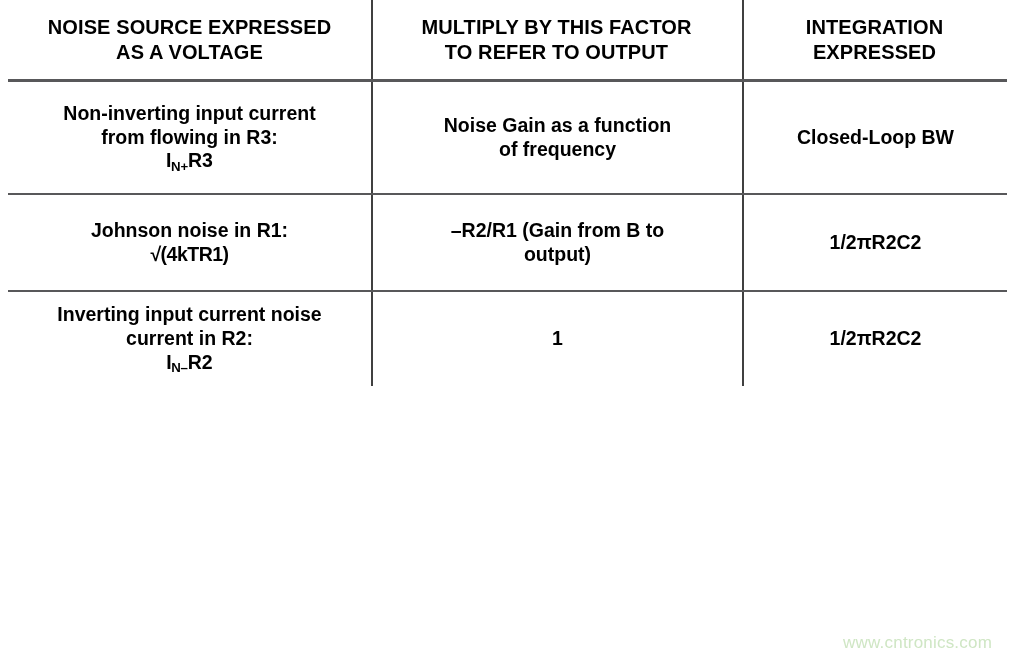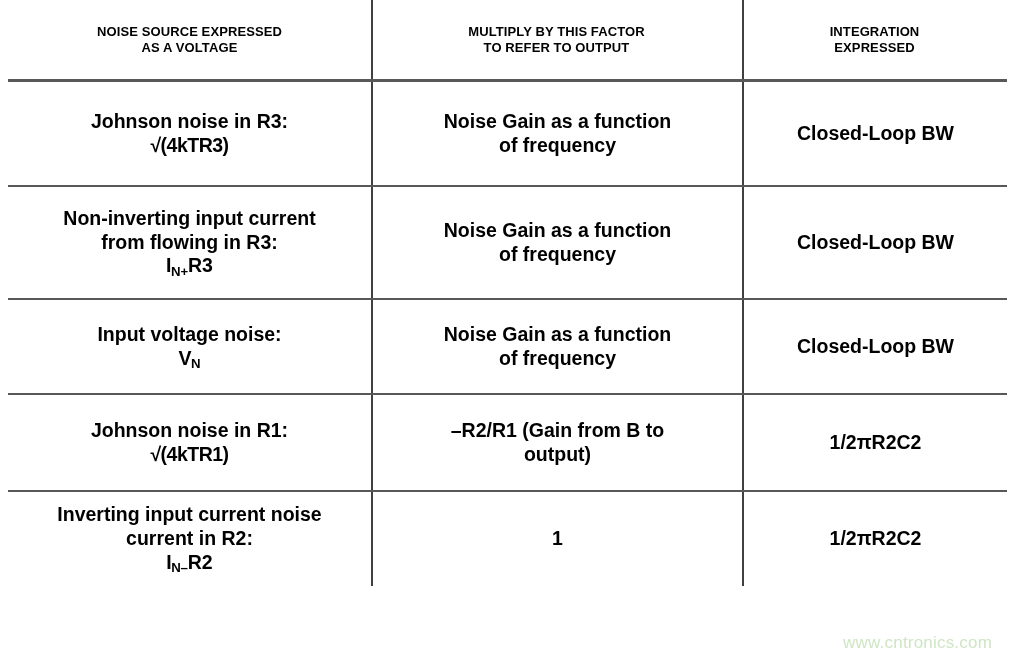--- a/index.html
+++ b/index.html
@@ -40,21 +40,21 @@
     vertical-align: middle;
     padding: 4px 10px;
     font-weight: bold;
     font-stretch: condensed;
     line-height: 1.22;
     color: #000;
   }
 
   
   thead th {
-    font-size: 13px;
+    font-size: 20px;
     letter-spacing: 0.1px;
     height: 71px;
     padding-top: 10px;
     padding-bottom: 8px;
     border-bottom: 3px solid #58585a;
   }
   thead th.col-sep {
     border-left: 2px solid #404040;
     padding-left: 8px;
   }
@@ -130,39 +130,20 @@
         <th class="col-sep">
           <div class="cell-lines">
             <div>INTEGRATION</div>
             <div>EXPRESSED</div>
           </div>
         </th>
       </tr>
     </thead>
     <tbody>
 
-      <tr class="row-0">
-        <td>
-          <div class="cell-lines">
-            <div>Johnson noise in R3:</div>
-            <div><span class="radical">√(4kTR3)</span><span></span></div>
-          </div>
-        </td>
-        <td class="col-sep">
-          <div class="cell-lines">
-            <div>Noise Gain as a function</div>
-            <div>of frequency</div>
-          </div>
-        </td>
-        <td class="col-sep">
-          <div class="cell-lines">
-            <div>Closed-Loop BW</div>
-          </div>
-        </td>
-      </tr>
 
       <tr class="row-1">
         <td>
           <div class="cell-lines">
             <div>Non-inverting input current</div>
             <div>from flowing in R3:</div>
             <div><span class="radical">I</span><sub>N+</sub><span>R3</span></div>
           </div>
         </td>
         <td class="col-sep">
@@ -171,39 +152,20 @@
             <div>of frequency</div>
           </div>
         </td>
         <td class="col-sep">
           <div class="cell-lines">
             <div>Closed-Loop BW</div>
           </div>
         </td>
       </tr>
 
-      <tr class="row-2">
-        <td>
-          <div class="cell-lines">
-            <div>Input voltage noise:</div>
-            <div><span class="radical">V</span><sub>N</sub><span></span></div>
-          </div>
-        </td>
-        <td class="col-sep">
-          <div class="cell-lines">
-            <div>Noise Gain as a function</div>
-            <div>of frequency</div>
-          </div>
-        </td>
-        <td class="col-sep">
-          <div class="cell-lines">
-            <div>Closed-Loop BW</div>
-          </div>
-        </td>
-      </tr>
 
       <tr class="row-3">
         <td>
           <div class="cell-lines">
             <div>Johnson noise in R1:</div>
             <div><span class="radical">√(4kTR1)</span><span></span></div>
           </div>
         </td>
         <td class="col-sep">
           <div class="cell-lines">

